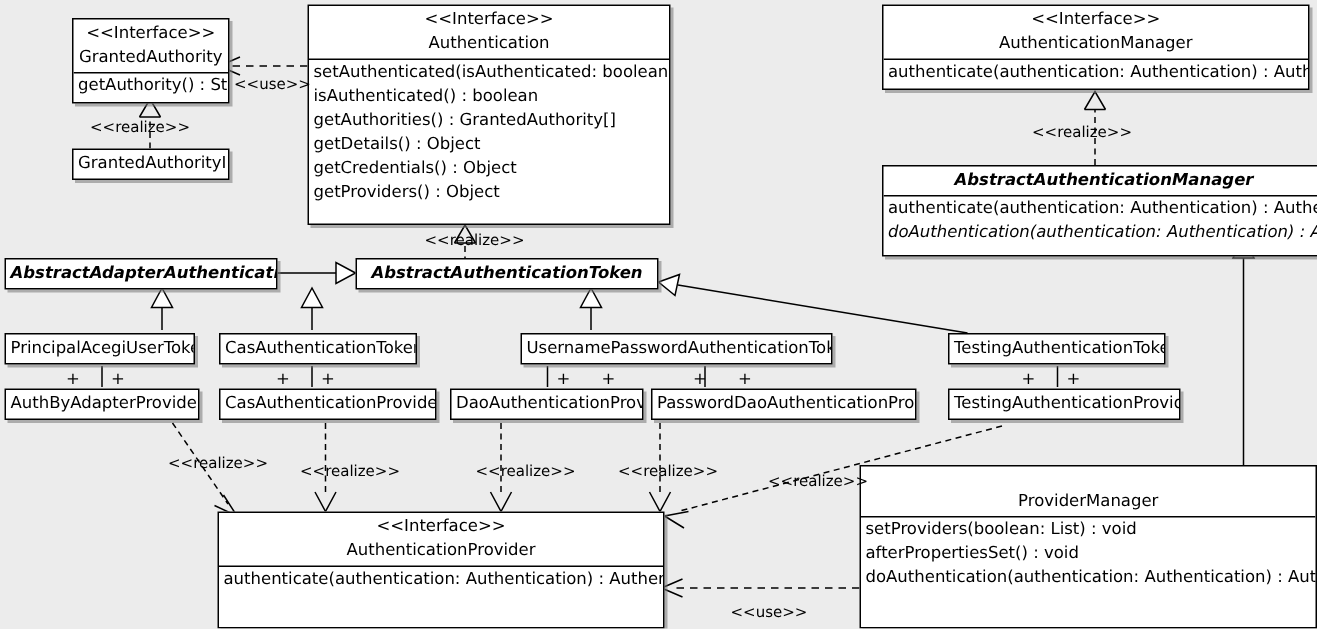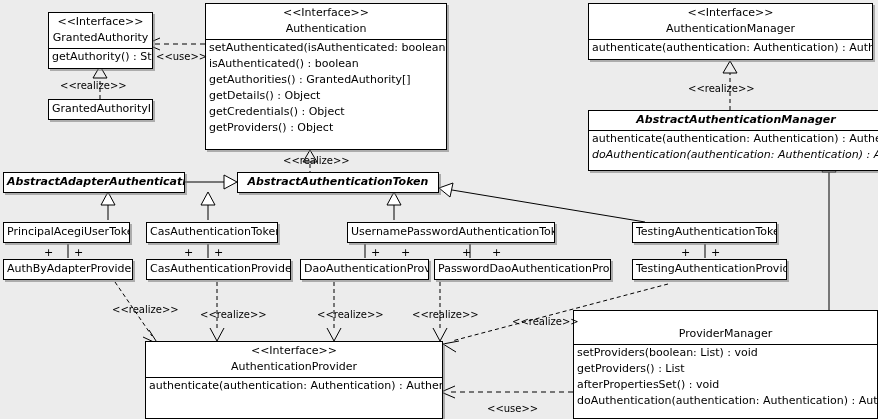--- a/index.html
+++ b/index.html
@@ -246,21 +246,20 @@
     </div>
     <div class="sect divider members">
       <div class="member">authenticate(authentication: Authentication) : Authentication</div>
     </div>
   </div>
 
   <div class="umlbox" style="left:573px;top:310px;width:305px;height:109px;">
     <div class="sect hdr simple">ProviderManager</div>
     <div class="sect divider members">
       <div class="member">setProviders(boolean: List) : void</div>
-      <div class="member">getProviders() : List</div>
       <div class="member">afterPropertiesSet() : void</div>
       <div class="member">doAuthentication(authentication: Authentication) : Authentication</div>
     </div>
   </div>
 
   <div class="edgelabel" style="left:156px;top:51px;">&lt;&lt;use&gt;&gt;</div>
   <div class="edgelabel" style="left:60px;top:80px;">&lt;&lt;realize&gt;&gt;</div>
   <div class="edgelabel" style="left:283px;top:155px;">&lt;&lt;realize&gt;&gt;</div>
   <div class="edgelabel" style="left:688px;top:83px;">&lt;&lt;realize&gt;&gt;</div>
   <div class="edgelabel" style="left:112px;top:304px;">&lt;&lt;realize&gt;&gt;</div>

